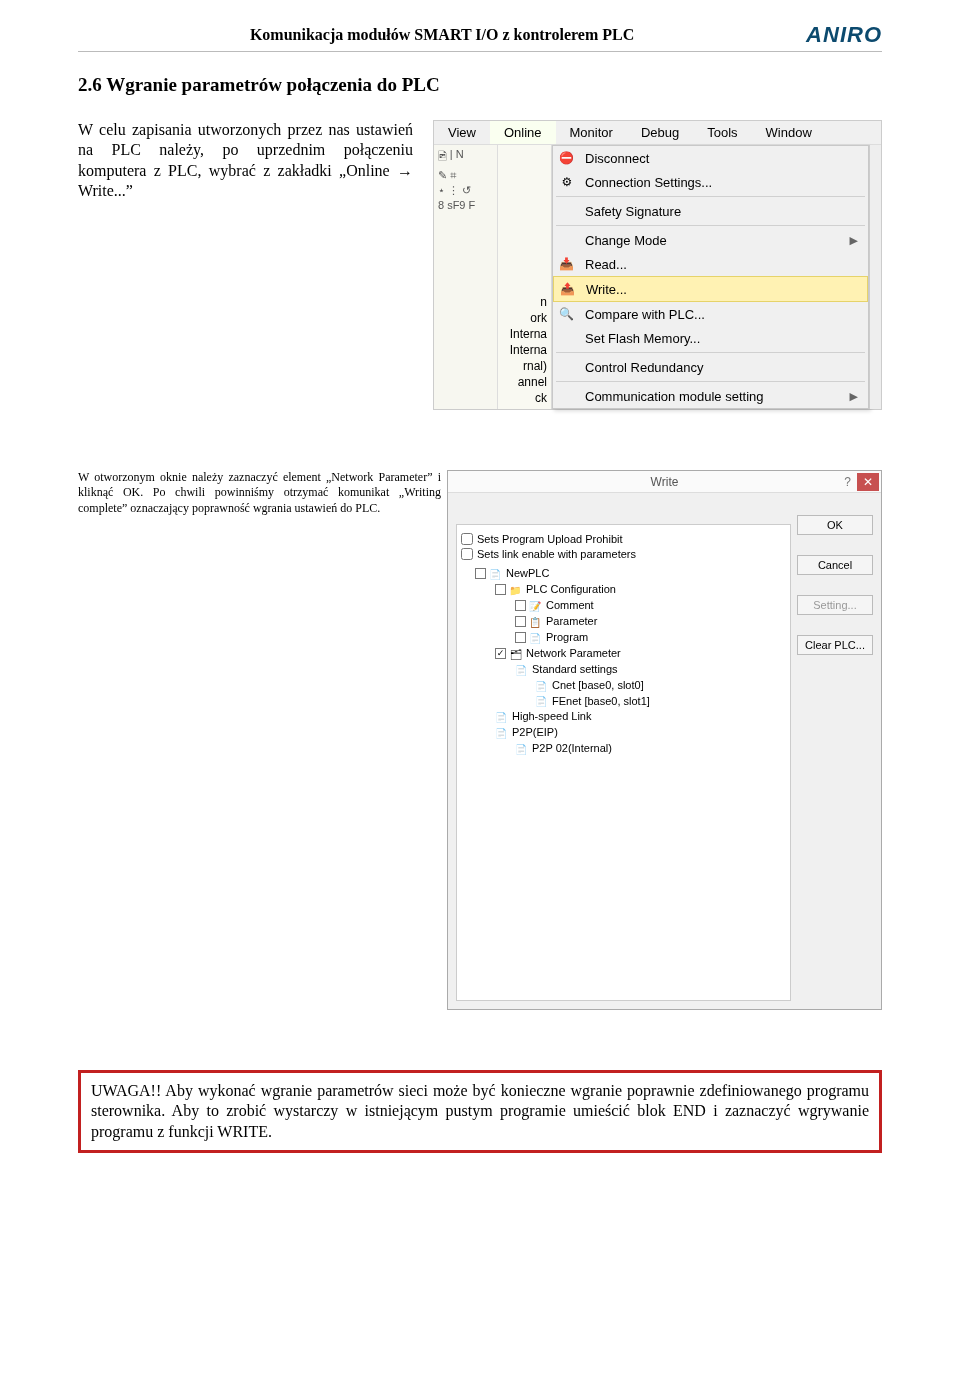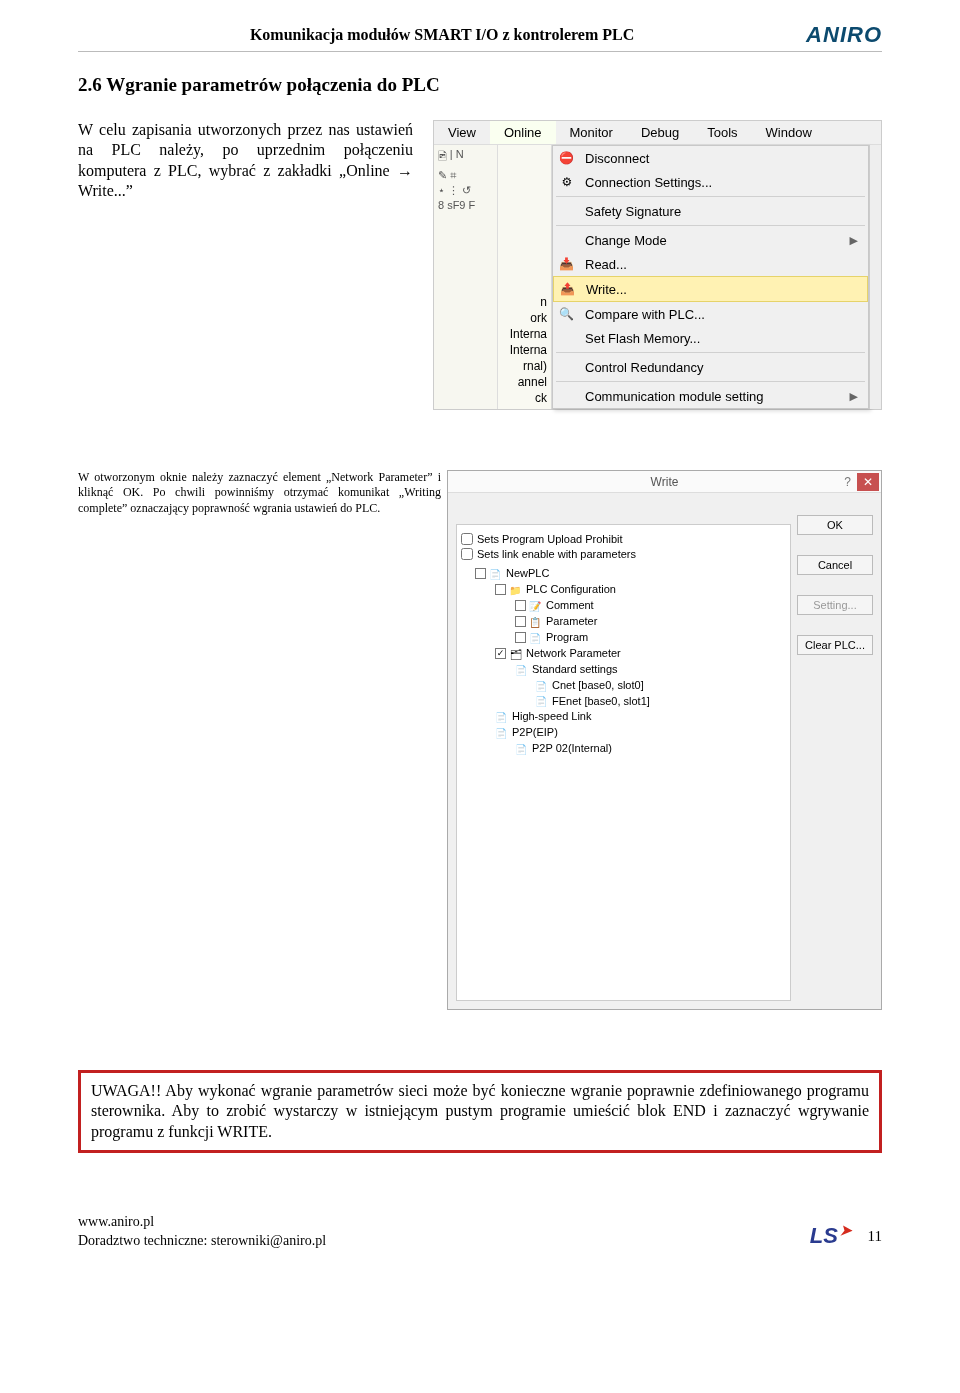--- a/index.html
+++ b/index.html
@@ -255,23 +255,13 @@
             <div class="dbtn dis">Setting...</div>
             <div class="dbtn">Clear PLC...</div>
           </div>
         </div>
       </div>
     </div>
   </div>
 
   <div class="warn-box">UWAGA!! Aby wykonać wgranie parametrów sieci może być konieczne wgranie poprawnie zdefiniowanego programu sterownika. Aby to zrobić wystarczy w istniejącym pustym programie umieścić blok END i zaznaczyć wgrywanie programu z funkcji WRITE.</div>
 
-  <div class="footer">
-    <div class="fl">
-      <div>www.aniro.pl</div>
-      <div>Doradztwo techniczne: sterowniki@aniro.pl</div>
-    </div>
-    <div class="fr">
-      <span class="ls-logo"><span>LS</span><span class="swoosh">➤</span></span>
-      <span class="pgno">11</span>
-    </div>
-  </div>
 </div>
 
 </body></html>

